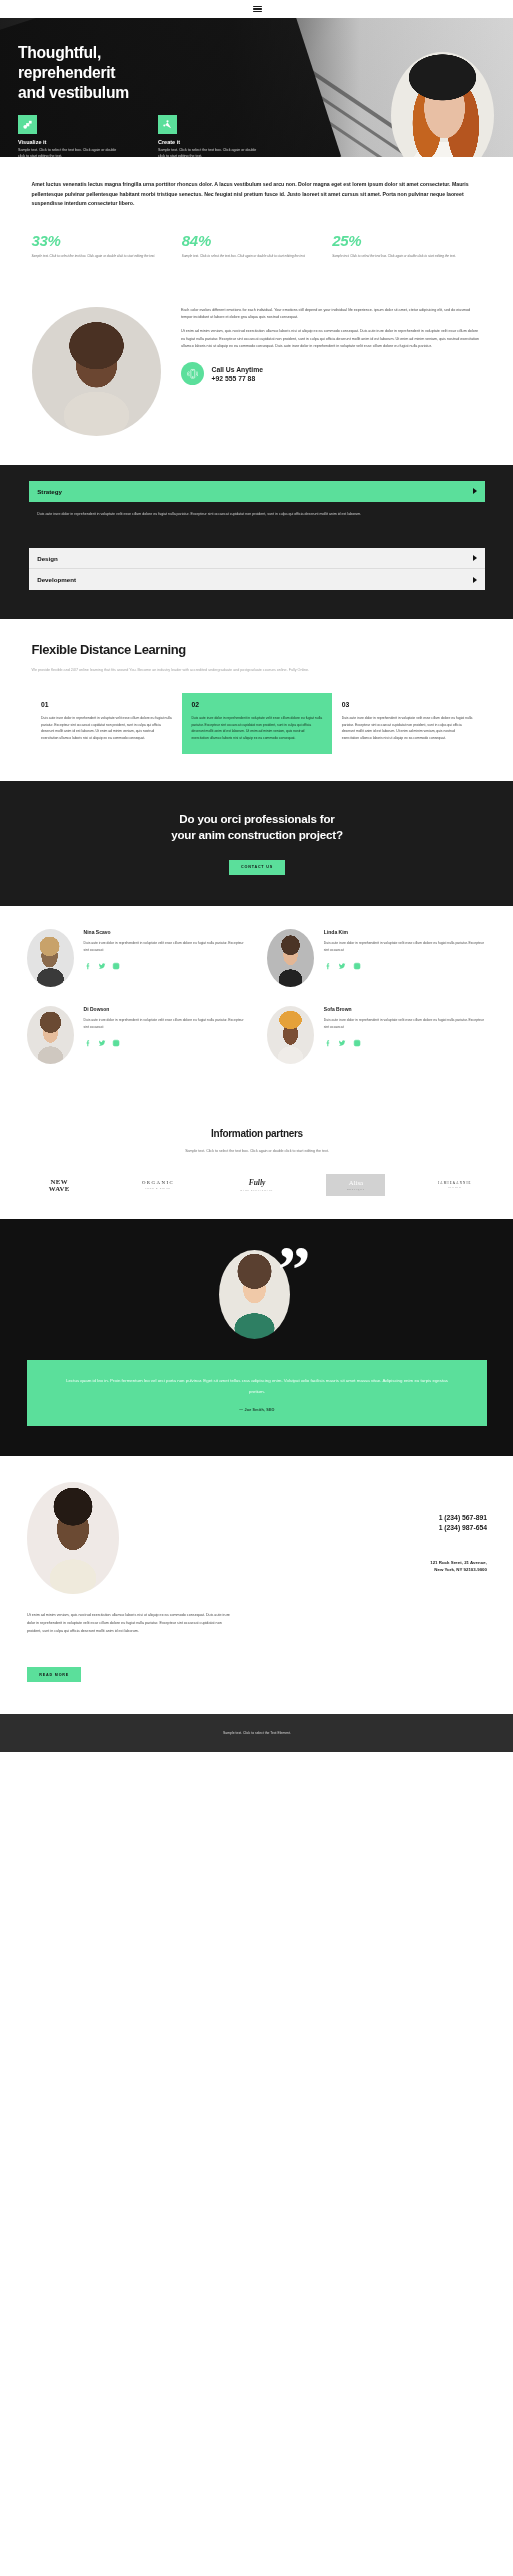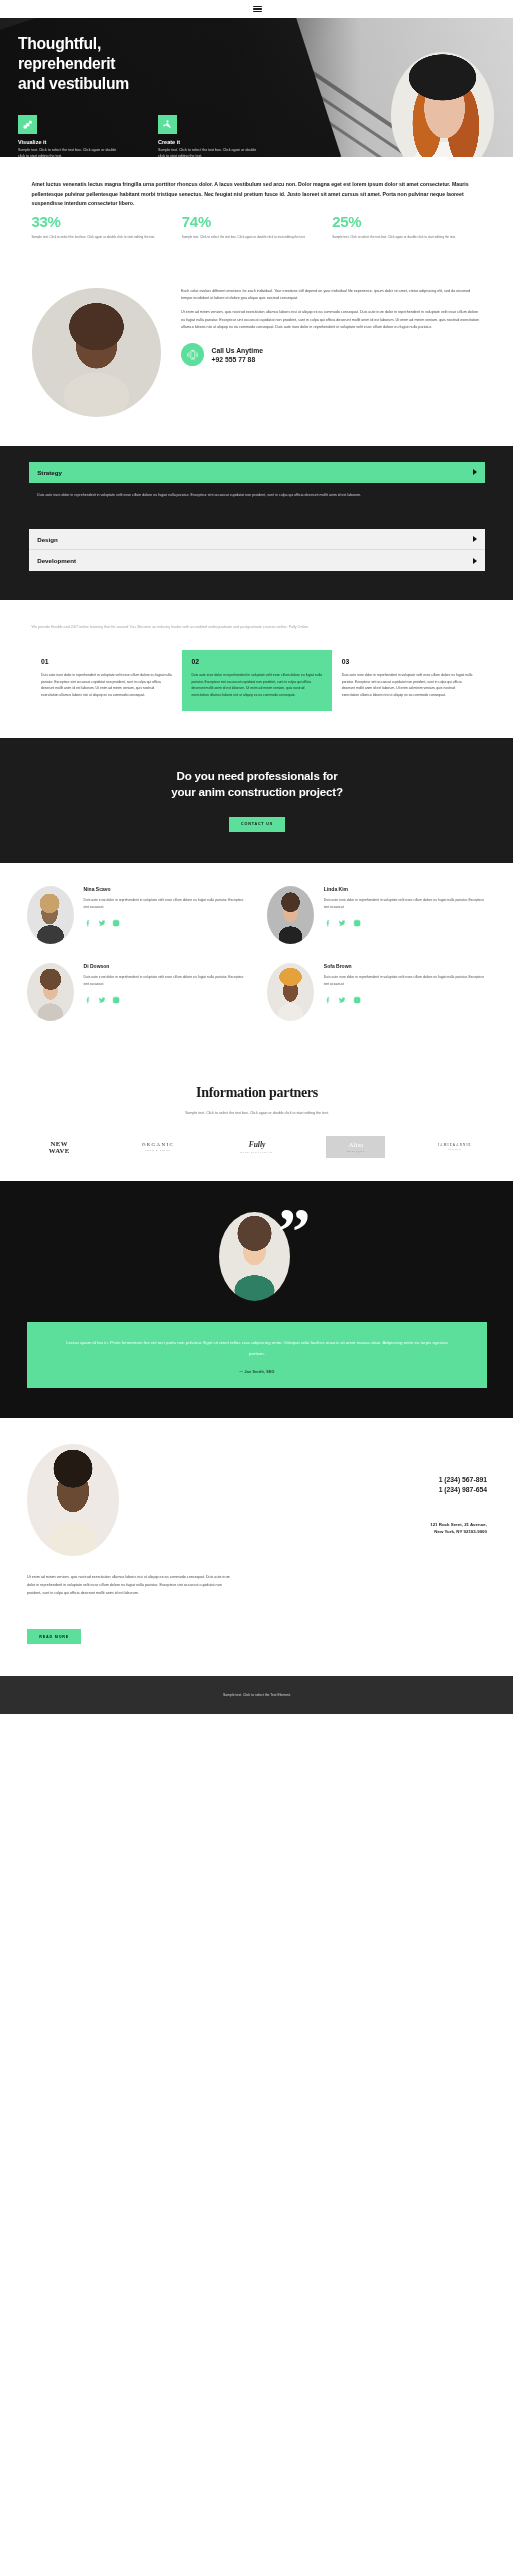--- a/index.html
+++ b/index.html
@@ -50,42 +50,42 @@
     background:
       radial-gradient(ellipse 54% 30% at 50% 20%, #1b1b1b 0 60%, transparent 61%),
       radial-gradient(ellipse 28% 34% at 52% 44%, #e8bfa4 0 70%, transparent 71%),
       radial-gradient(ellipse 22% 44% at 70% 58%, #b5551f 0 70%, transparent 71%),
       radial-gradient(ellipse 20% 40% at 35% 56%, #c4641f 0 70%, transparent 71%),
       radial-gradient(ellipse 44% 30% at 50% 92%, #f6f4f0 0 70%, transparent 71%),
       #eceae4;
     overflow:hidden;
   }
   h1.hero-title {
-    position:absolute; left:18px; top:16px;
+    position:absolute; left:18px; top:25px;
     font-size:15.7px; line-height:1.27; font-weight:700; color:#fff;
     letter-spacing:-0.3px;
   }
 
   .feature-row { position:absolute; left:18px; top:97px; display:flex; gap:41px; }
   .feature { width:99px; }
   .f-icon {
     width:18.5px; height:18.5px; background:#5BDF9B; display:flex;
     align-items:center; justify-content:center; margin-bottom:5.5px;
   }
   .f-icon svg { width:11px; height:11px; fill:#fff; }
   .f-title { color:#fff; font-weight:700; font-size:5.5px; margin-bottom:3.4px; }
   .f-desc { color:#d5d5d5; font-size:3.6px; line-height:1.65; }
 
   
   .section { padding:0 31.5px; }
   .intro { padding-top:23px; }
   .intro p {
     font-size:5.2px; line-height:1.85; font-weight:700; color:#1c1c1c;
   }
-  .stats { display:flex; margin-top:5px; padding-bottom:6.8px; }
+  .stats { display:flex; margin-top:24px; padding-bottom:6.8px;font-style:italic; }
   .stat { flex:1; padding-right:20.5px; }
   .stat-num { font-size:15px; font-weight:700; color:#5BDF9B; line-height:1; letter-spacing:-0.3px; }
   .stat-desc { margin-top:6.2px; font-size:3.1px; line-height:1.8; color:#6f6f6f; }
 
   
   .about { display:flex; padding:36px 31.5px 29px; gap:20.5px; align-items:flex-start; }
   .about-photo {
     width:129px; height:129px; border-radius:50%; flex:none; margin-top:4.1px;
     background:
       radial-gradient(ellipse 30% 26% at 50% 30%, #4a3123 0 70%, transparent 71%),
@@ -148,21 +148,21 @@
   .m-photo.p3 { background:radial-gradient(ellipse 32% 26% at 50% 28%,#6a4a33 0 70%,transparent 71%),radial-gradient(ellipse 22% 24% at 50% 46%,#e6bd9c 0 72%,transparent 73%),radial-gradient(ellipse 38% 26% at 50% 88%,#cfc8c0 0 70%,transparent 71%),#e6e3df; }
   .m-photo.p4 { background:radial-gradient(ellipse 34% 22% at 50% 24%,#e5a13a 0 70%,transparent 71%),radial-gradient(ellipse 22% 26% at 50% 48%,#7a4e34 0 72%,transparent 73%),radial-gradient(ellipse 38% 26% at 50% 88%,#efece8 0 70%,transparent 71%),#e9e6e2; }
   .m-info { flex:1; }
   .m-name { font-size:5px; font-weight:700; margin-bottom:4.8px; }
   .m-desc { font-size:3.4px; line-height:2.05; color:#505050; margin-bottom:6.2px; }
   .socials { display:flex; gap:6.2px; align-items:center; }
   .socials svg { width:8.2px; height:8.2px; fill:#5BDF9B; }
 
   
   .partners { padding:19px 27px 23px; text-align:center; }
-  .partners h2 { font-size:14px; font-weight:700; letter-spacing:-0.3px; margin-bottom:9px;font-family:Liberation Serif, serif; }
+  .partners h2 { font-size:10px; font-weight:700; letter-spacing:-0.3px; margin-bottom:9px; }
   .partners-sub { font-size:3.6px; line-height:2.1; color:#6f6f6f; margin-bottom:18px; }
   .logos { display:flex; align-items:center; justify-content:space-between; padding:0 2.7px; }
   .logo { width:59px; text-align:center; color:#2a2a2a; }
   .logo .l1 { font-family:"Liberation Serif", serif; font-weight:700; font-size:6.8px; line-height:1.05; letter-spacing:0.3px; }
   .logo .l2 { font-family:"Liberation Serif", serif; font-size:4.8px; letter-spacing:1.5px; }
   .logo .l3 { font-family:"Liberation Serif", serif; font-size:2.1px; letter-spacing:0.9px; color:#777; margin-top:1.4px; }
   .logo .script { font-family:"Liberation Serif", serif; font-style:italic; font-weight:700; font-size:7.5px; }
   .logo .alisa-box { background:#d2d2d2; padding:6.2px 2.7px 5.5px; }
   .logo .alisa { font-family:"Liberation Serif", serif; font-size:6.8px; color:#fff; line-height:1; }
   .logo .jam { font-family:"Liberation Serif", serif; font-size:3px; letter-spacing:1.2px; }
@@ -267,21 +267,21 @@
 
 <section class="section intro">
   <p>Amet luctus venenatis lectus magna fringilla urna porttitor rhoncus dolor. A lacus vestibulum sed arcu non. Dolor magna eget est lorem ipsum dolor sit amet consectetur. Mauris pellentesque pulvinar pellentesque habitant morbi tristique senectus. Nec feugiat nisl pretium fusce id. Justo laoreet sit amet cursus sit amet. Porta non pulvinar neque laoreet suspendisse interdum consectetur libero.</p>
 
   <div class="stats">
     <div class="stat">
       <div class="stat-num">33%</div>
       <div class="stat-desc">Sample text. Click to select the text box. Click again or double click to start editing the text.</div>
     </div>
     <div class="stat">
-      <div class="stat-num">74%</div>
+      <div class="stat-num">84%</div>
       <div class="stat-desc">Sample text. Click to select the text box. Click again or double click to start editing the text.</div>
     </div>
     <div class="stat">
       <div class="stat-num">25%</div>
       <div class="stat-desc">Sample text. Click to select the text box. Click again or double click to start editing the text.</div>
     </div>
   </div>
 </section>
 
 <section class="about">
@@ -324,40 +324,41 @@
       <span class="caret"></span>
     </div>
     <div class="acc-head closed">
       <span>Development</span>
       <span class="caret"></span>
     </div>
   </div>
 </section>
 
 <section class="learn">
+  <h2>Flexible Distance Learning</h2>
   <div class="learn-sub">We provide flexible and 24/7 online learning that fits around You. Become an industry leader with accredited undergraduate and postgraduate courses online. Fully Online.</div>
   <div class="cards">
     <div class="card">
       <div class="card-num">01</div>
       <p>Duis aute irure dolor in reprehenderit in voluptate velit esse cillum dolore eu fugiat nulla pariatur. Excepteur sint occaecat cupidatat non proident, sunt in culpa qui officia deserunt mollit anim id est laborum. Ut enim ad minim veniam, quis nostrud exercitation ullamco laboris nisi ut aliquip ex ea commodo consequat.</p>
     </div>
     <div class="card hl">
       <div class="card-num">02</div>
       <p>Duis aute irure dolor in reprehenderit in voluptate velit esse cillum dolore eu fugiat nulla pariatur. Excepteur sint occaecat cupidatat non proident, sunt in culpa qui officia deserunt mollit anim id est laborum. Ut enim ad minim veniam, quis nostrud exercitation ullamco laboris nisi ut aliquip ex ea commodo consequat.</p>
     </div>
     <div class="card">
       <div class="card-num">03</div>
       <p>Duis aute irure dolor in reprehenderit in voluptate velit esse cillum dolore eu fugiat nulla pariatur. Excepteur sint occaecat cupidatat non proident, sunt in culpa qui officia deserunt mollit anim id est laborum. Ut enim ad minim veniam, quis nostrud exercitation ullamco laboris nisi ut aliquip ex ea commodo consequat.</p>
     </div>
   </div>
 </section>
 
 <section class="cta">
   <h2>
-    <span>Do you need professionals for</span><br>
+    <span>Do you orci professionals for</span><br>
     <span>your anim construction project?</span>
   </h2>
   <button class="btn">CONTACT US</button>
 </section>
 
 <section class="team">
   <div class="team-row">
     <div class="member">
       <div class="m-photo p1"></div>
       <div class="m-info">

